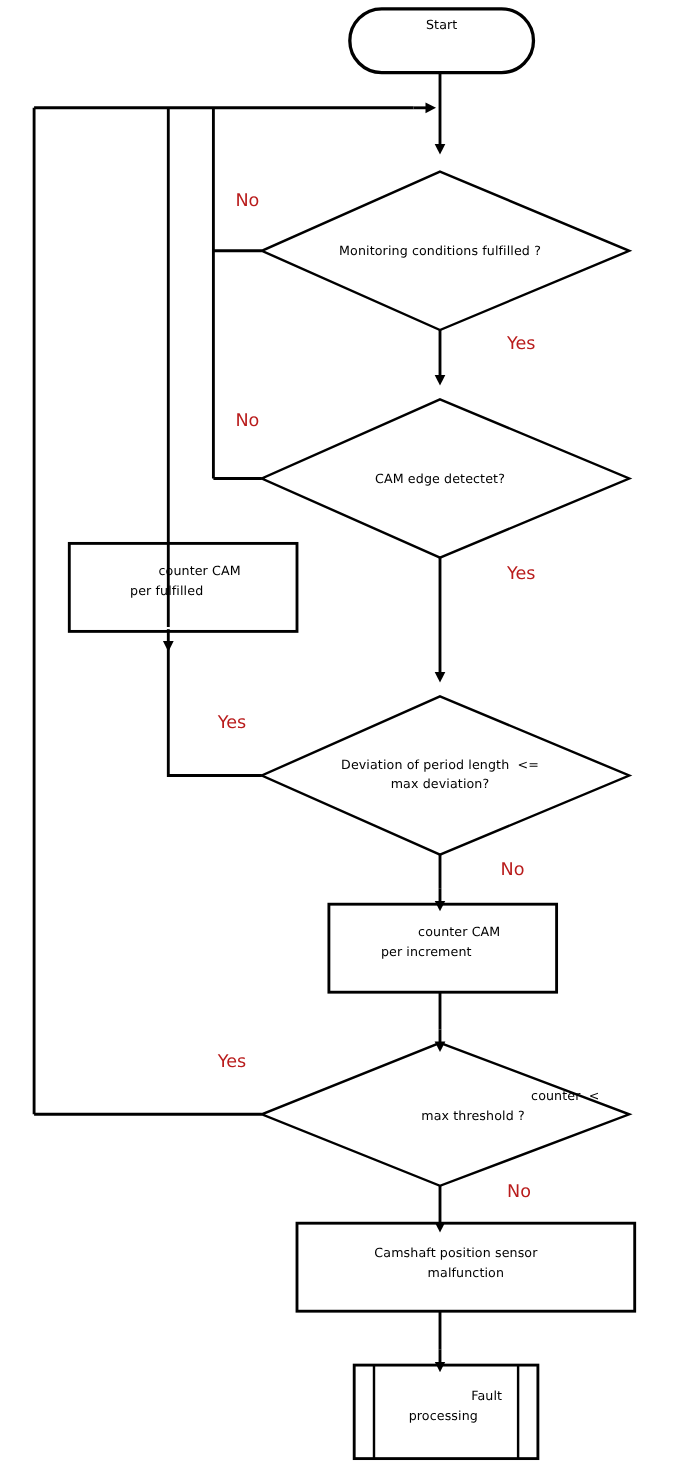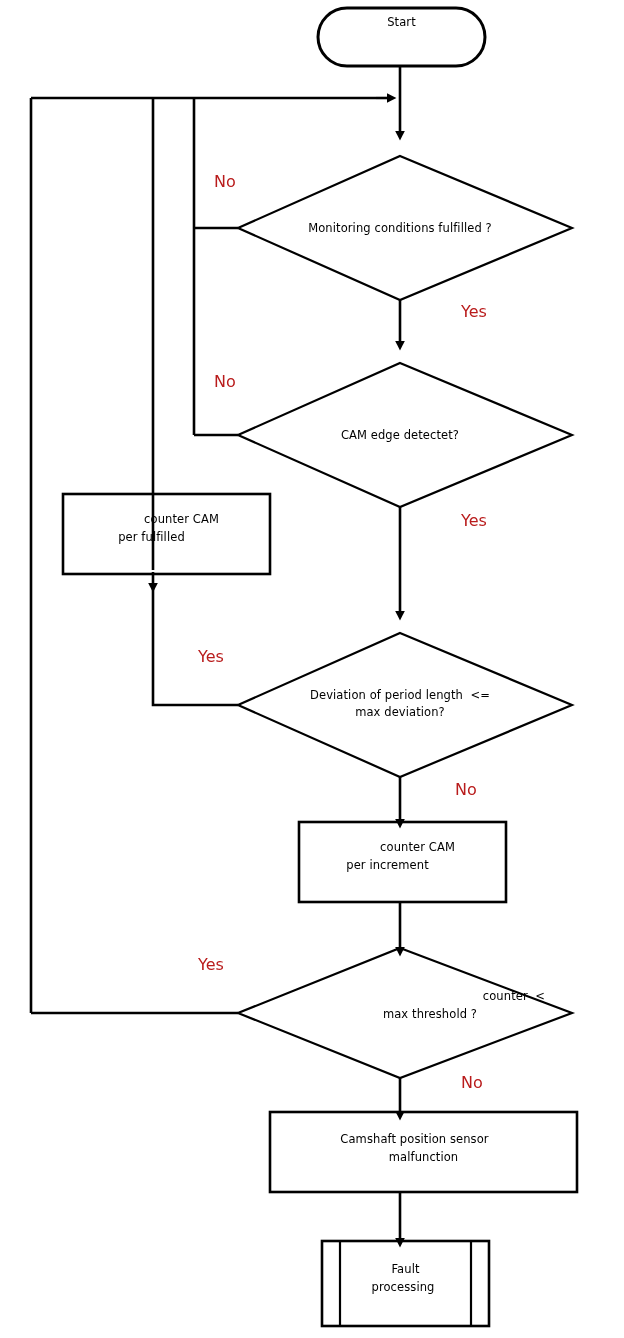--- a/index.html
+++ b/index.html
@@ -117,21 +117,21 @@
 
   <div class="lbl" style="left:329px;top:840px;width:177px;">counter CAM</div>
   <div class="lbl" style="left:299px;top:858px;width:177px;">per increment</div>
 
   <div class="lbl" style="left:345px;top:989px;width:200px;text-align:right;">counter  &lt;</div>
   <div class="lbl" style="left:330px;top:1007px;width:200px;">max threshold ?</div>
 
   <div class="lbl" style="left:270px;top:1132px;width:255px;margin-left:17px;">Camshaft position sensor</div>
   <div class="lbl" style="left:270px;top:1150px;width:307px;">malfunction</div>
 
-  <div class="lbl" style="left:340px;top:1262px;width:131px;">Fault</div>
+  <div class="lbl" style="left:340px;top:1262px;width:131px;padding-left:37px;">Fault</div>
   <div class="lbl" style="left:340px;top:1280px;width:126px;">processing</div>
 
   <div class="branch" style="left:214px;top:175px;">No</div>
 
   <div class="branch" style="left:461px;top:305px;">Yes</div>
 
   <div class="branch" style="left:214px;top:375px;">No</div>
 
   <div class="branch" style="left:461px;top:514px;">Yes</div>
 

